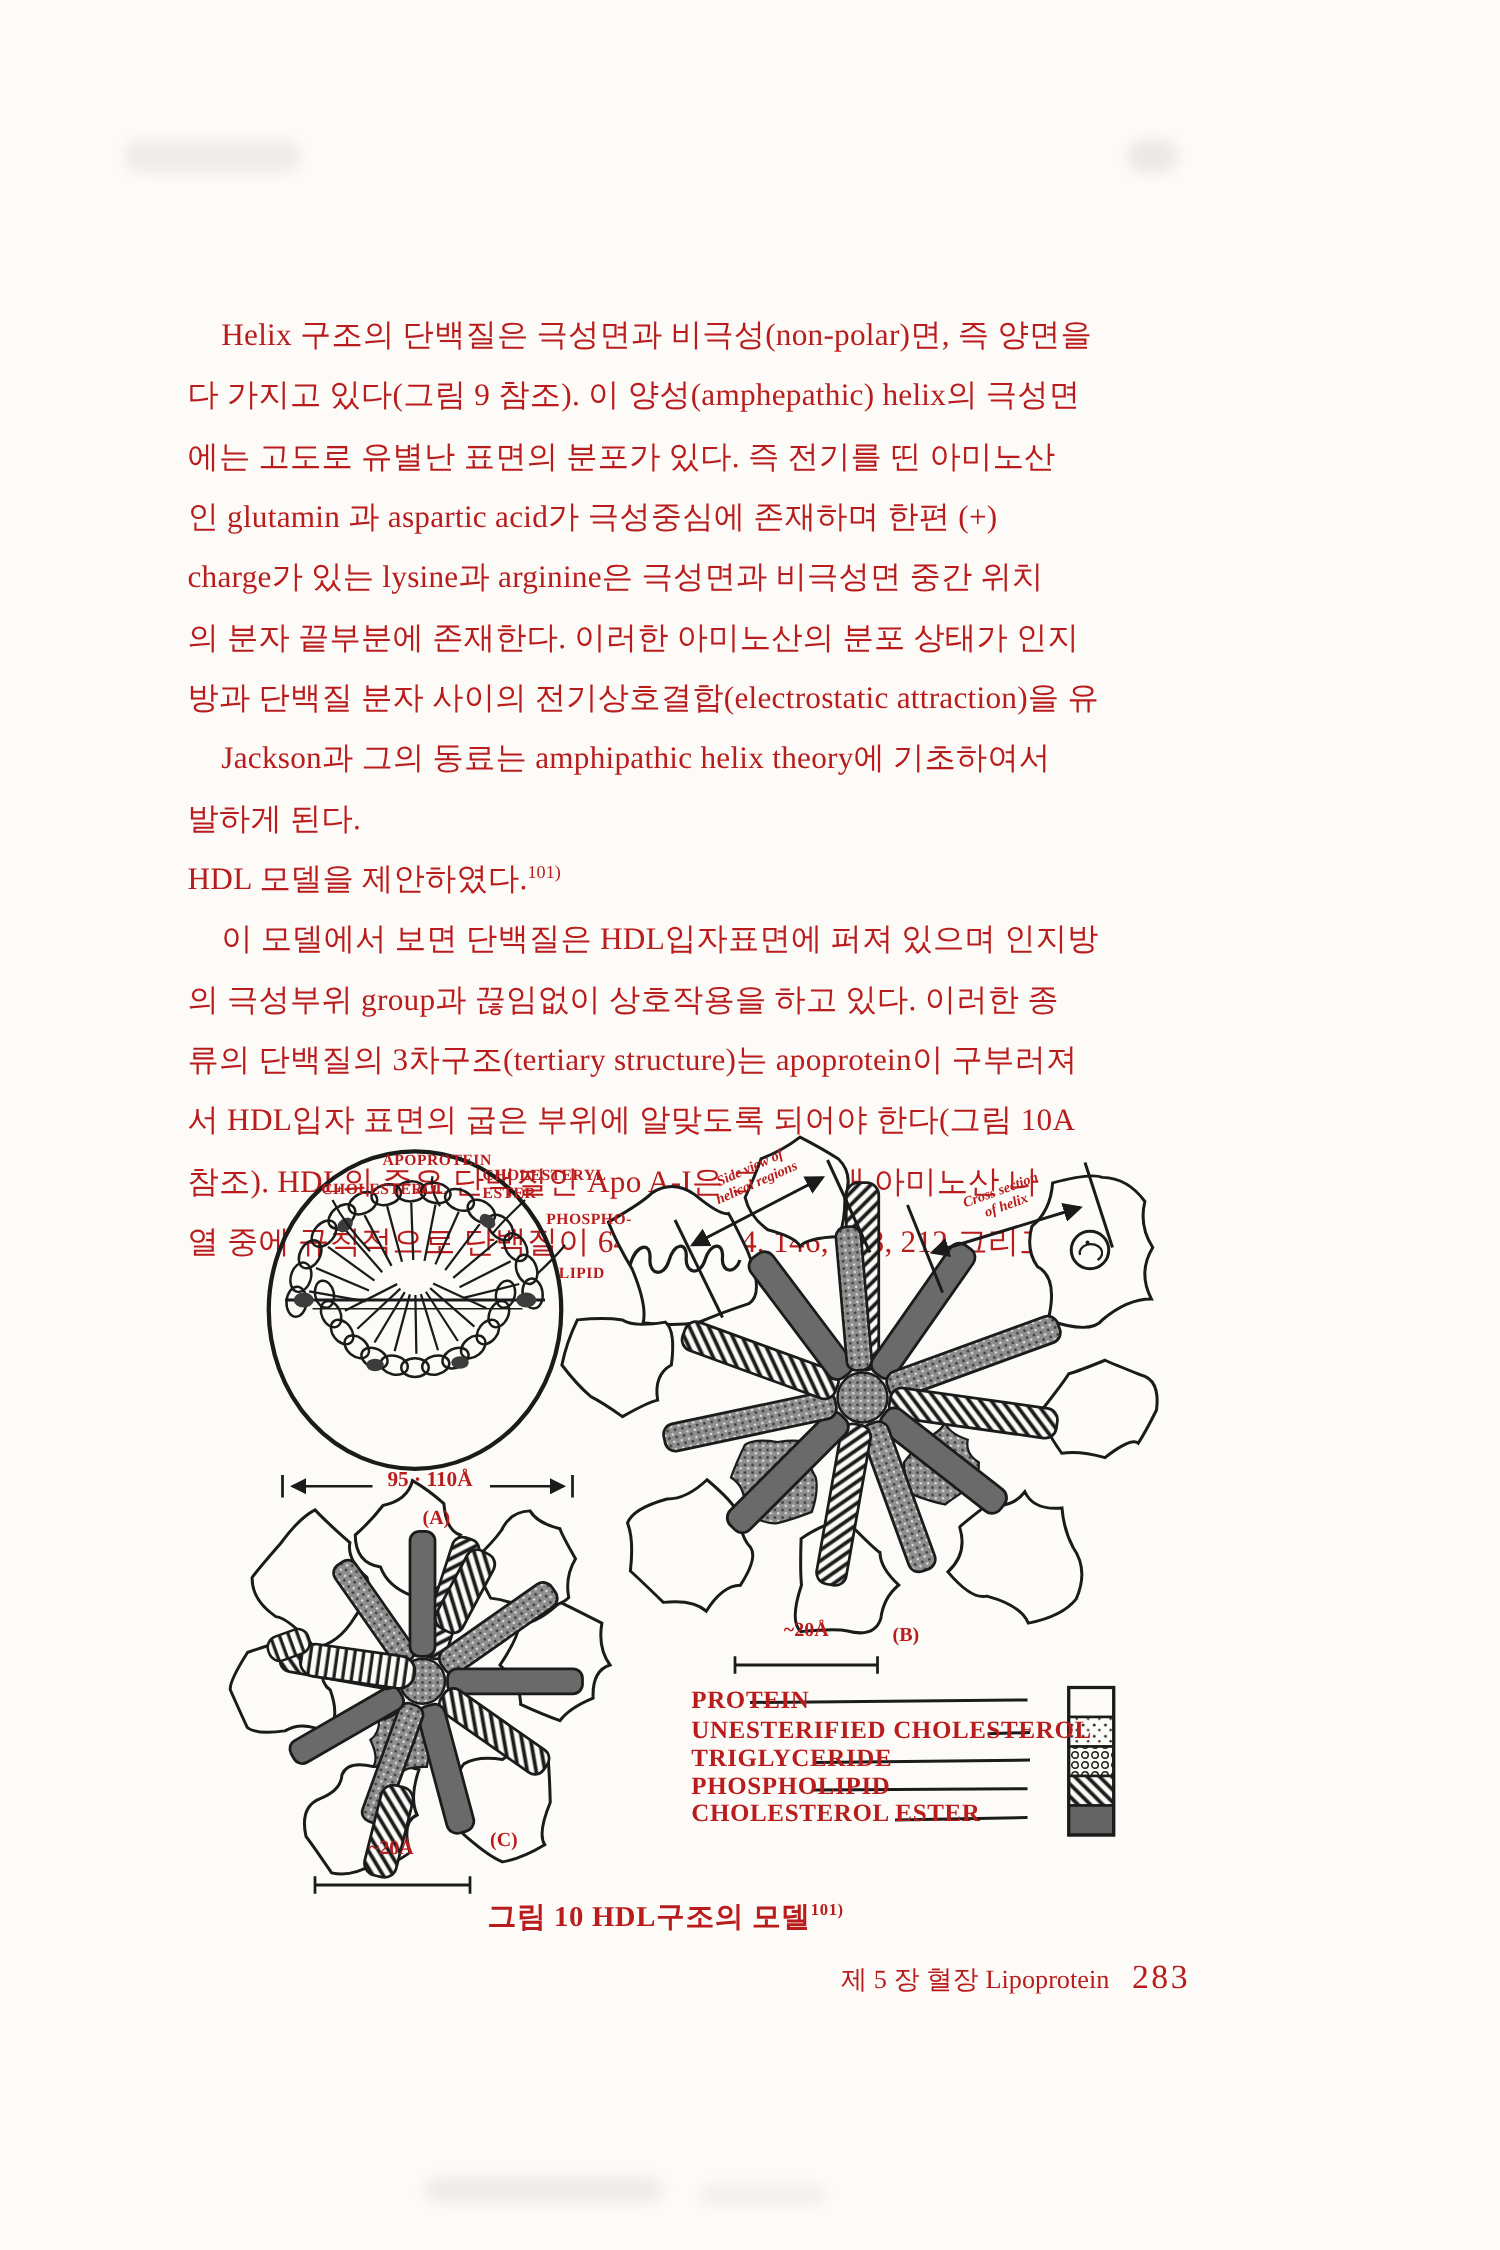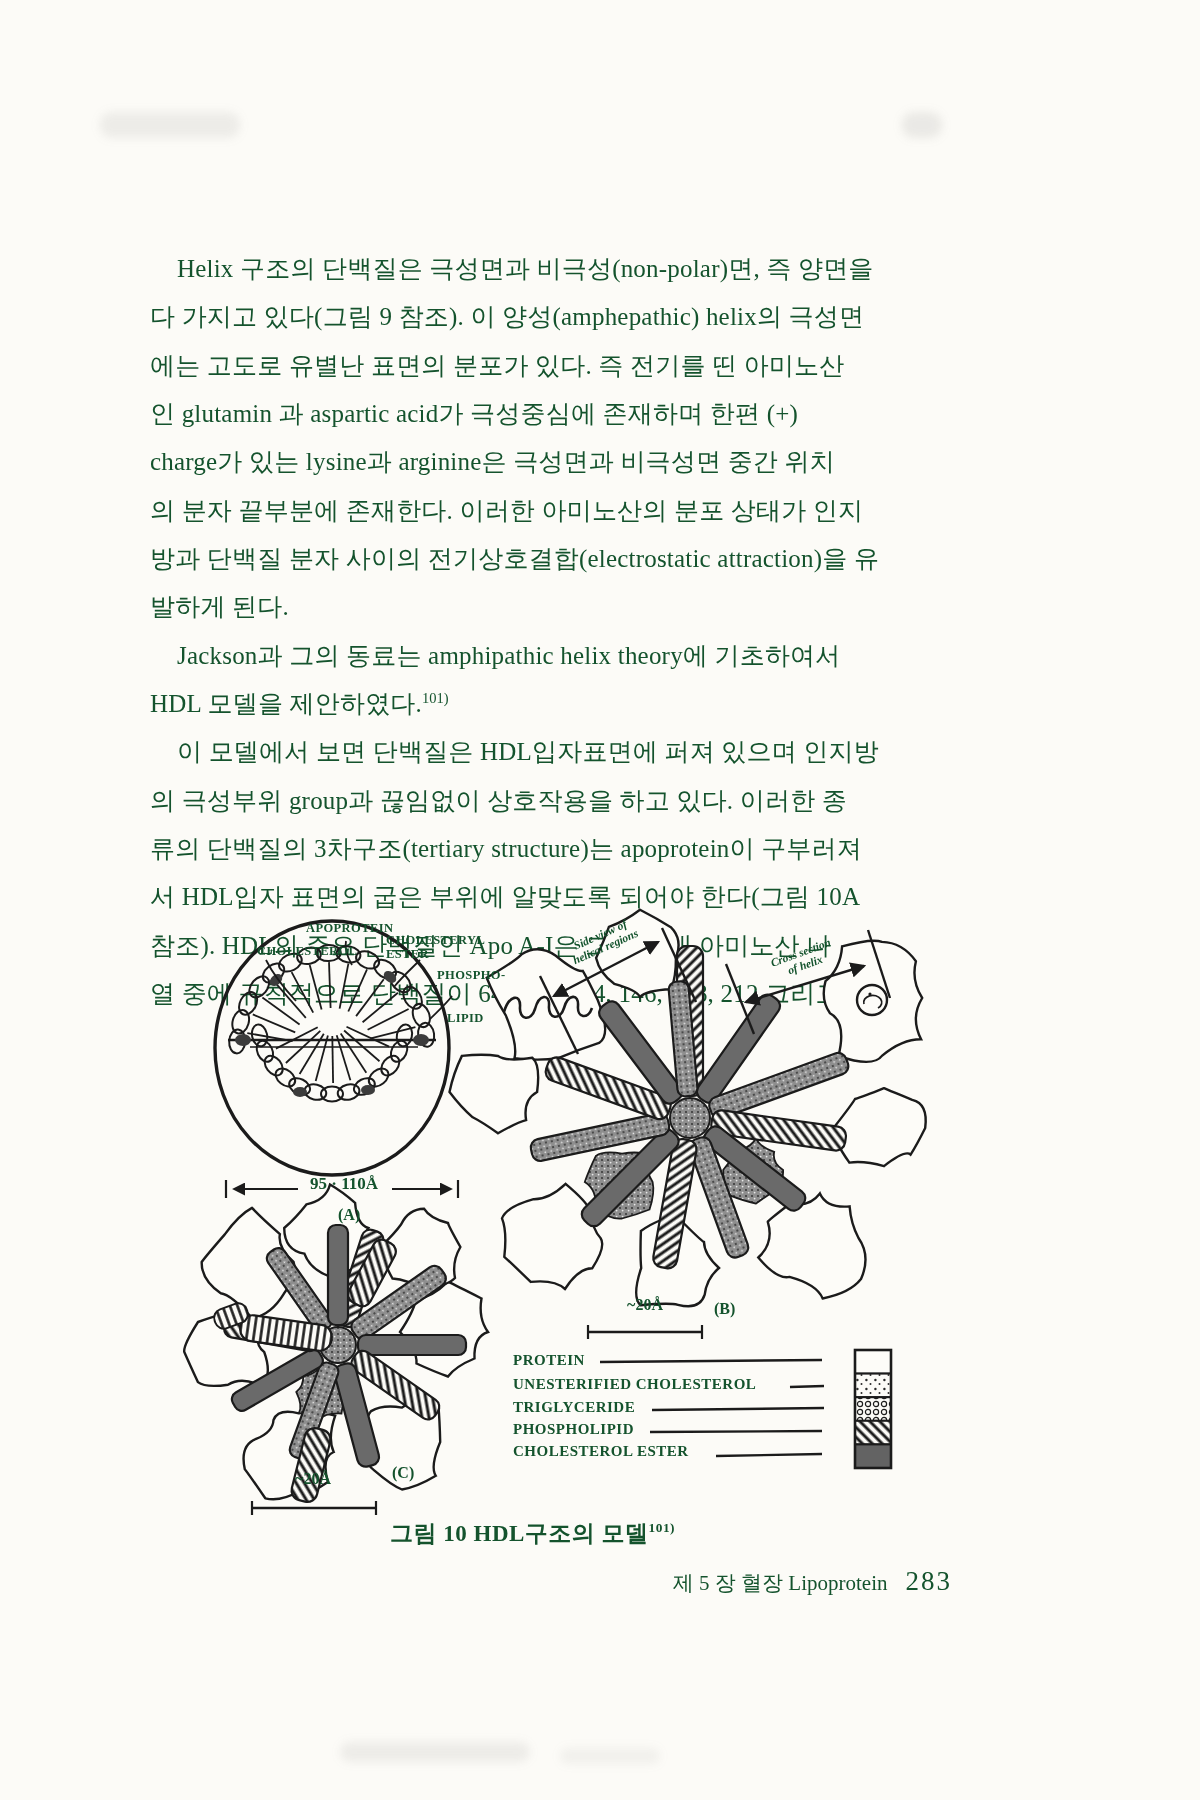--- a/index.html
+++ b/index.html
@@ -1,31 +1,31 @@
 <!DOCTYPE html>
 <html><head>
 <meta charset="utf-8">
 <style>
   html,body{margin:0;padding:0;background:#d8d6d1;}
   .page{position:relative;width:1200px;height:1800px;margin:0 auto;background:#fcfbf7;
-        overflow:hidden;color:#14532d;font-family:"Liberation Serif","DejaVu Serif",serif;}
+        overflow:hidden;color:#b91c1c;font-family:"Liberation Serif","DejaVu Serif",serif;}
   .smudge{position:absolute;border-radius:12px;filter:blur(5px);pointer-events:none;}
   .body-text{position:absolute;left:150px;top:242px;width:778px;font-size:25px;line-height:42px;
              letter-spacing:.2px;}
   .line{white-space:nowrap;}
   .line.indent{padding-left:27px;}
   .line sup{font-size:58%;letter-spacing:0;}
   .fig-label{position:absolute;font-weight:700;font-size:12.5px;letter-spacing:.4px;line-height:14px;}
   .fig-label.center{}
   .rot-label{position:absolute;font-size:11.5px;font-weight:600;font-style:italic;line-height:13px;
              text-align:center;transform-origin:center center;}
   .dim-label{position:absolute;font-size:17px;font-weight:600;text-align:center;}
   .tag-label{position:absolute;font-size:16px;font-weight:600;}
   .scale-label{position:absolute;font-size:16px;font-weight:600;text-align:center;}
-  .legend-label{position:absolute;font-size:15px;font-weight:600;letter-spacing:.5px;line-height:17px;}
+  .legend-label{position:absolute;font-size:20px;font-weight:600;letter-spacing:.5px;line-height:17px;margin-left:40px;}
   .caption{position:absolute;left:390px;top:1518px;font-size:23px;font-weight:700;letter-spacing:.5px;}
   .caption sup{font-size:58%;}
   .footer{position:absolute;left:550px;top:1566px;width:402px;text-align:right;font-size:21px;}
   .footer .pageno{margin-left:18px;font-size:27px;letter-spacing:2px;}
   svg#art{position:absolute;left:0;top:0;pointer-events:none;}
 </style>
 </head>
 <body>
 
 <div class="page">
@@ -36,22 +36,22 @@
   <div class="smudge" style="left:560px;top:1748px;width:100px;height:16px;background:rgba(110,110,110,.08);"></div>
 
   <div class="body-text">
     <div class="line indent"><span>Helix 구조의 단백질은 극성면과 비극성(non-polar)면, 즉 양면을</span><sup></sup></div>
     <div class="line"><span>다 가지고 있다(그림 9 참조). 이 양성(amphepathic) helix의 극성면</span><sup></sup></div>
     <div class="line"><span>에는 고도로 유별난 표면의 분포가 있다. 즉 전기를 띤 아미노산</span><sup></sup></div>
     <div class="line"><span>인 glutamin 과  aspartic acid가  극성중심에  존재하며  한편 (+)</span><sup></sup></div>
     <div class="line"><span>charge가 있는 lysine과 arginine은 극성면과 비극성면 중간 위치</span><sup></sup></div>
     <div class="line"><span>의 분자 끝부분에 존재한다. 이러한 아미노산의 분포 상태가 인지</span><sup></sup></div>
     <div class="line"><span>방과 단백질 분자 사이의 전기상호결합(electrostatic attraction)을 유</span><sup></sup></div>
+    <div class="line indent"><span>Jackson과 그의 동료는 amphipathic helix theory에 기초하여서</span><sup></sup></div>
     <div class="line"><span>발하게 된다.</span><sup></sup></div>
-    <div class="line indent"><span>Jackson과 그의 동료는 amphipathic helix theory에 기초하여서</span><sup></sup></div>
     <div class="line"><span>HDL 모델을 제안하였다.</span><sup>101)</sup></div>
     <div class="line indent"><span>이 모델에서 보면 단백질은 HDL입자표면에 퍼져 있으며 인지방</span><sup></sup></div>
     <div class="line"><span>의 극성부위 group과 끊임없이 상호작용을 하고 있다. 이러한 종</span><sup></sup></div>
     <div class="line"><span>류의 단백질의 3차구조(tertiary structure)는 apoprotein이 구부러져</span><sup></sup></div>
     <div class="line"><span>서 HDL입자 표면의 굽은 부위에 알맞도록 되어야 한다(그림 10A</span><sup></sup></div>
     <div class="line"><span>참조). HDL의 주요 단백질인 Apo A-I은 그 분자내 아미노산 나</span><sup></sup></div>
     <div class="line"><span>열 중에 규칙적으로 단백질이  64, 103, 124, 146, 168, 212 그리고 223</span><sup></sup></div>
   </div>
 
   <svg id="art" width="1200" height="1800" viewBox="0 0 1200 1800">

